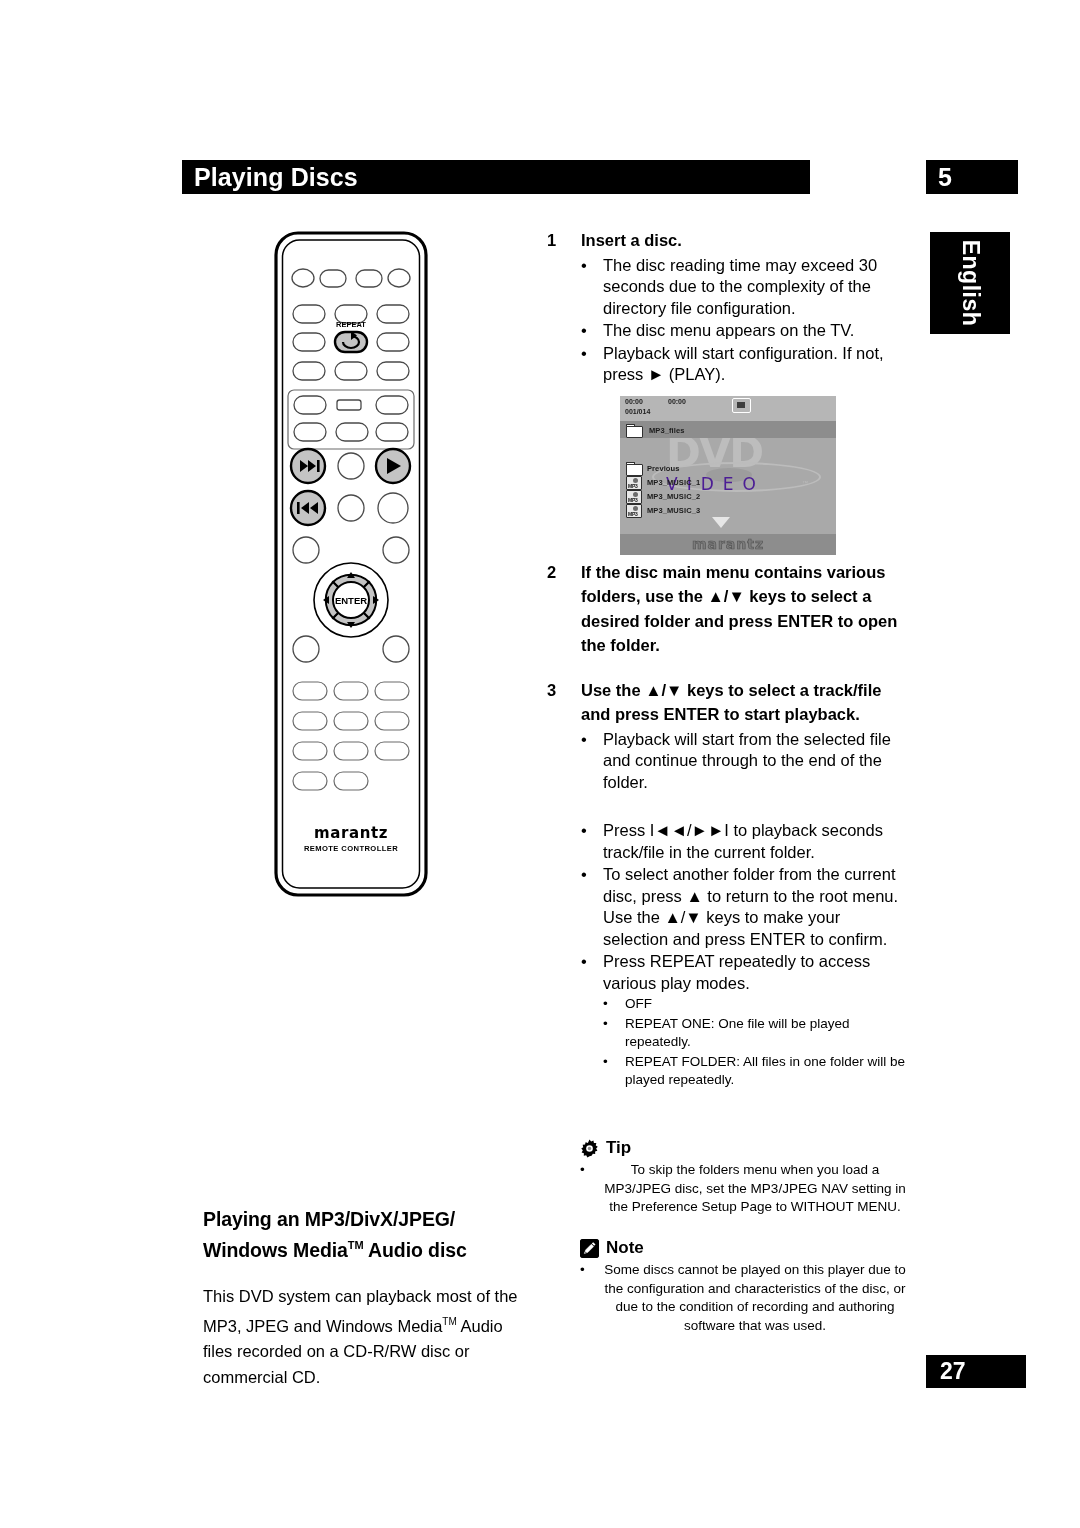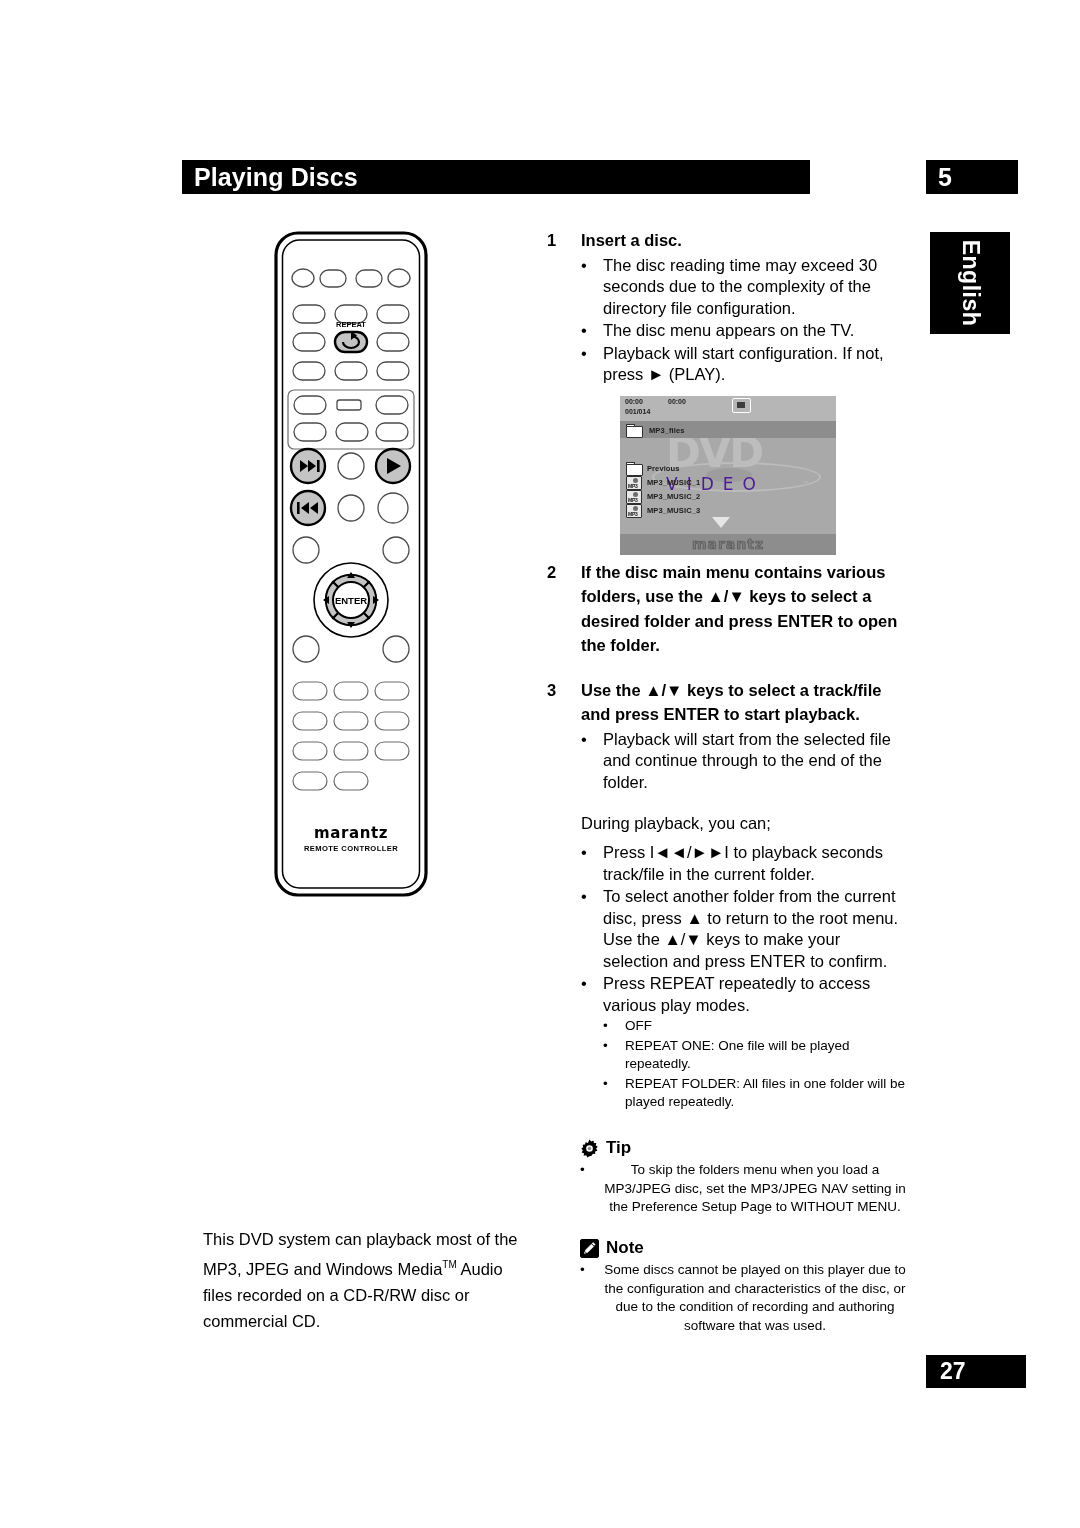--- a/index.html
+++ b/index.html
@@ -253,21 +253,20 @@
     </div>
     <ul class="blist ind1">
       <li>
           <span class="bu">•</span>
           <span class="bt">Playback will start from the selected file and continue through to the end of the folder.</span>
         </li>
     </ul>
 
     <div class="sp18"></div>
 
-    <div class="plain">During playback, you can;</div>
     <div class="sp8"></div>
     <ul class="blist ind1">
       <li>
           <span class="bu">•</span>
           <span class="bt">Press I◄◄/►►I to playback seconds track/file in the current folder.</span>
         </li>
       <li>
           <span class="bu">•</span>
           <span class="bt">To select another folder from the current disc, press ▲ to return to the root menu. Use the ▲/▼ keys to make your selection and press ENTER to confirm.</span>
         </li>
@@ -378,20 +377,24 @@
     </div>
     <ul class="tn-body">
       <li>
           <span class="bu">•</span>
           <span class="bt">Some discs cannot be played on this player due to the configuration and characteristics of the disc, or due to the condition of recording and authoring software that was used.</span>
         </li>
     </ul>
   </div>
 
   <div class="left-sec">
+    <h2>
+      <span>Playing an MP3/DivX/JPEG/</span><br>
+      <span>Windows Media</span><sup>TM</sup><span> Audio disc</span>
+    </h2>
     <p>
       <span>This DVD system can playback most of the MP3, JPEG and Windows Media</span><sup>TM</sup><span> Audio files recorded on a CD-R/RW disc or commercial CD.</span>
     </p>
   </div>
 
   <div class="pg-num">
     <span>27</span>
   </div>
 
 </div>

